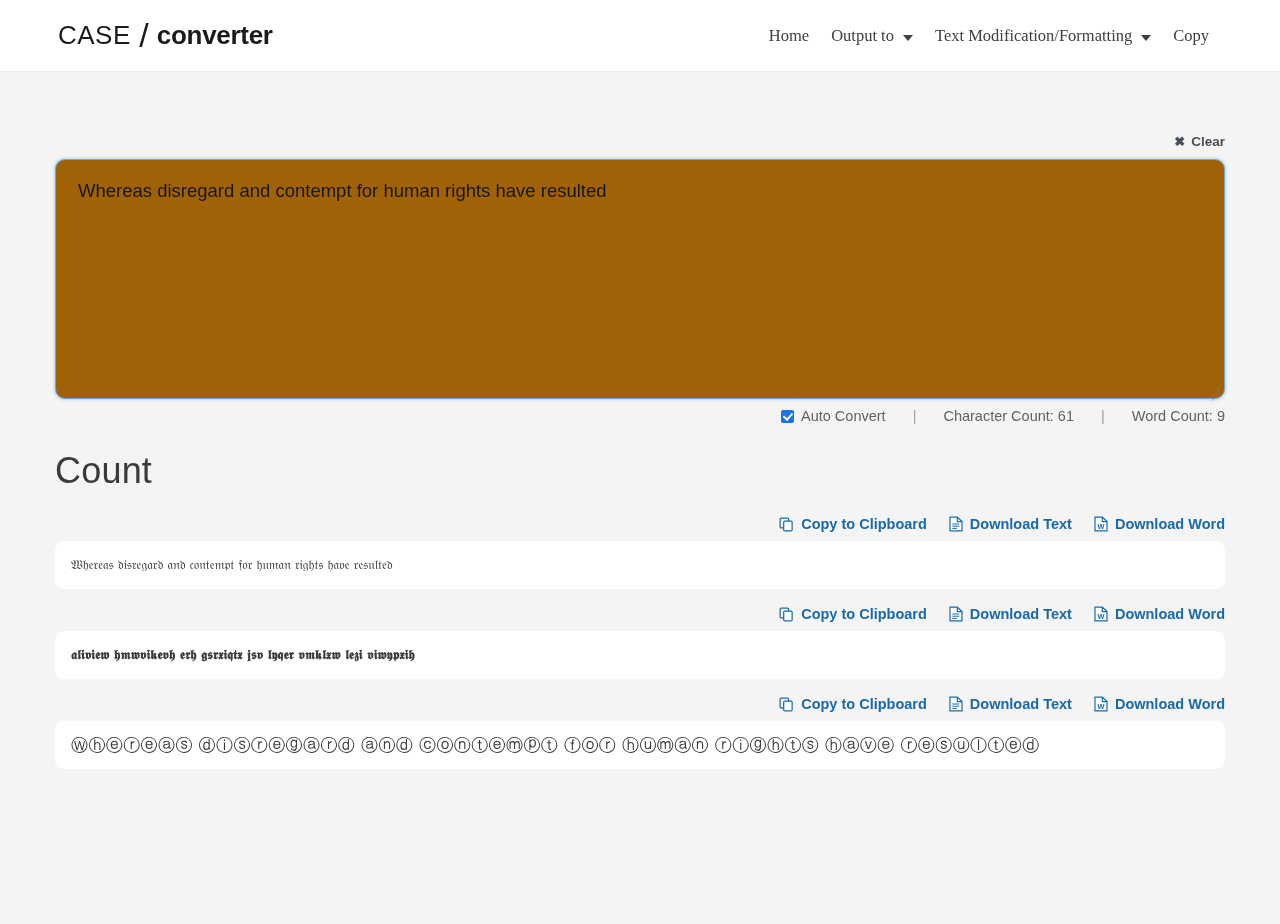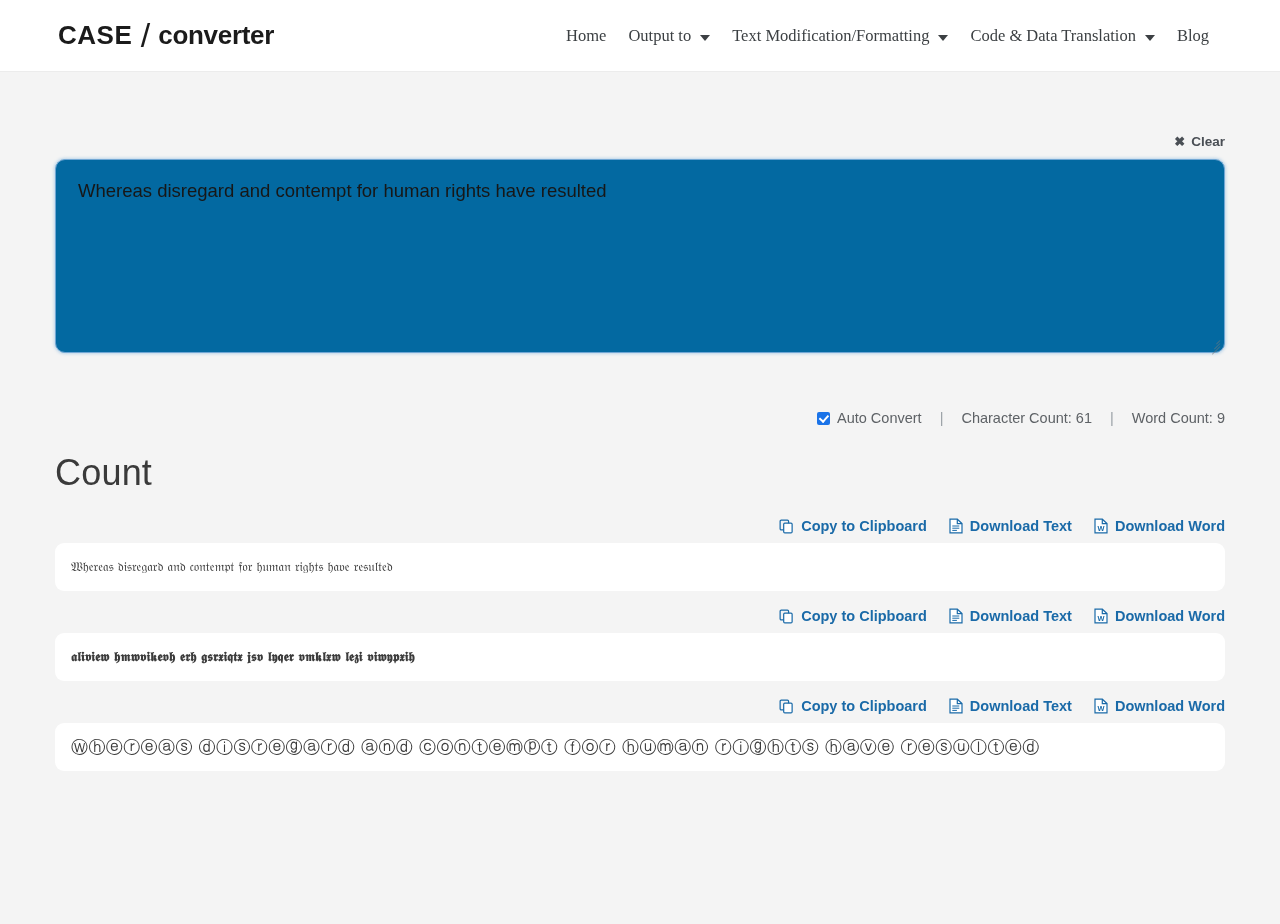--- a/index.html
+++ b/index.html
@@ -24,21 +24,21 @@
   }
   .logo {
     margin-left: 58px;
     display: flex;
     align-items: center;
     font-size: 26px;
     letter-spacing: -0.3px;
     color: #1b1b1b;
     user-select: none;
   }
-  .logo .logo-case { font-weight: 700; letter-spacing: 0.5px; }
+  .logo .logo-case { font-weight: 400; letter-spacing: 0.5px; }
   .logo .logo-slash {
     display: inline-block;
     width: 26px;
     text-align: center;
     font-weight: 300;
     font-size: 34px;
     line-height: 1;
     transform: translateY(-1px);
   }
   .logo .logo-converter { font-weight: 700; }
@@ -98,24 +98,24 @@
     font-size: 13px;
     font-weight: 700;
     line-height: 1;
     transform: translateY(0px);
   }
 
   
   .textarea-wrap { position: relative; }
   .input-area {
     width: 100%;
-    height: 194px;
+    height: 240px;
     border: 1px solid #71a7d4;
     border-radius: 10px;
-    background: #0369a1;
+    background: #a16207;
     outline: none;
     box-shadow: 0 0 3px 1px rgba(120,175,220,0.45);
     padding: 18px 22px;
     font-family: "Liberation Sans", sans-serif;
     font-size: 18.5px;
     line-height: 1.45;
     color: #171717;
     resize: none;
     display: block;
   }
@@ -138,25 +138,24 @@
   }
   .resize-grip span:nth-child(1) { bottom: 2px;  width: 11px; }
   .resize-grip span:nth-child(2) { bottom: 5px;  width: 8px;  }
   .resize-grip span:nth-child(3) { bottom: 8px;  width: 5px;  }
 
   
   .stats-row {
     display: flex;
     justify-content: flex-end;
     align-items: center;
-    gap: 4px;
+    gap: 13px;
     padding-top: 9px;
     font-size: 14.5px;
     color: #5e6266;
-    margin-top: 48px;
   }
   .stats-row .auto-convert {
     display: inline-flex;
     align-items: center;
     gap: 7px;
     cursor: pointer;
   }
   .checkbox {
     width: 13px; height: 13px;
     border-radius: 2px;
@@ -242,25 +241,21 @@
     </div>
     <div class="nav-item">
       <span>Output to</span>
       <span class="caret"></span>
     </div>
     <div class="nav-item">
       <span>Text Modification/Formatting</span>
       <span class="caret"></span>
     </div>
     <div class="nav-item">
-      <span>Code &amp; Data Translation</span>
-      <span class="caret"></span>
-    </div>
-    <div class="nav-item">
-      <span>Blog</span>
+      <span>Copy</span>
     </div>
   </nav>
 </header>
 
 <main class="page">
 
   <div class="toolbar-row">
     <div class="clear-btn">
       <span class="x-icon">✖</span>
       <span>Clear</span>

